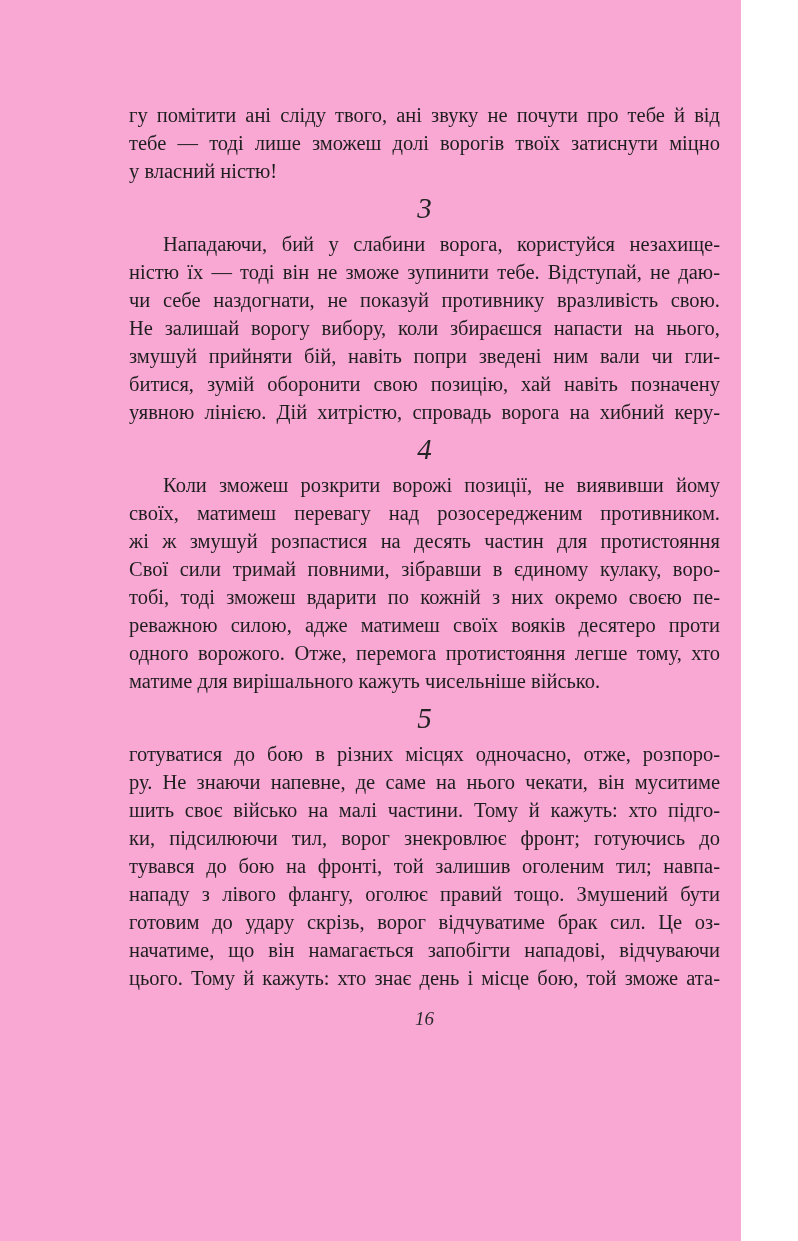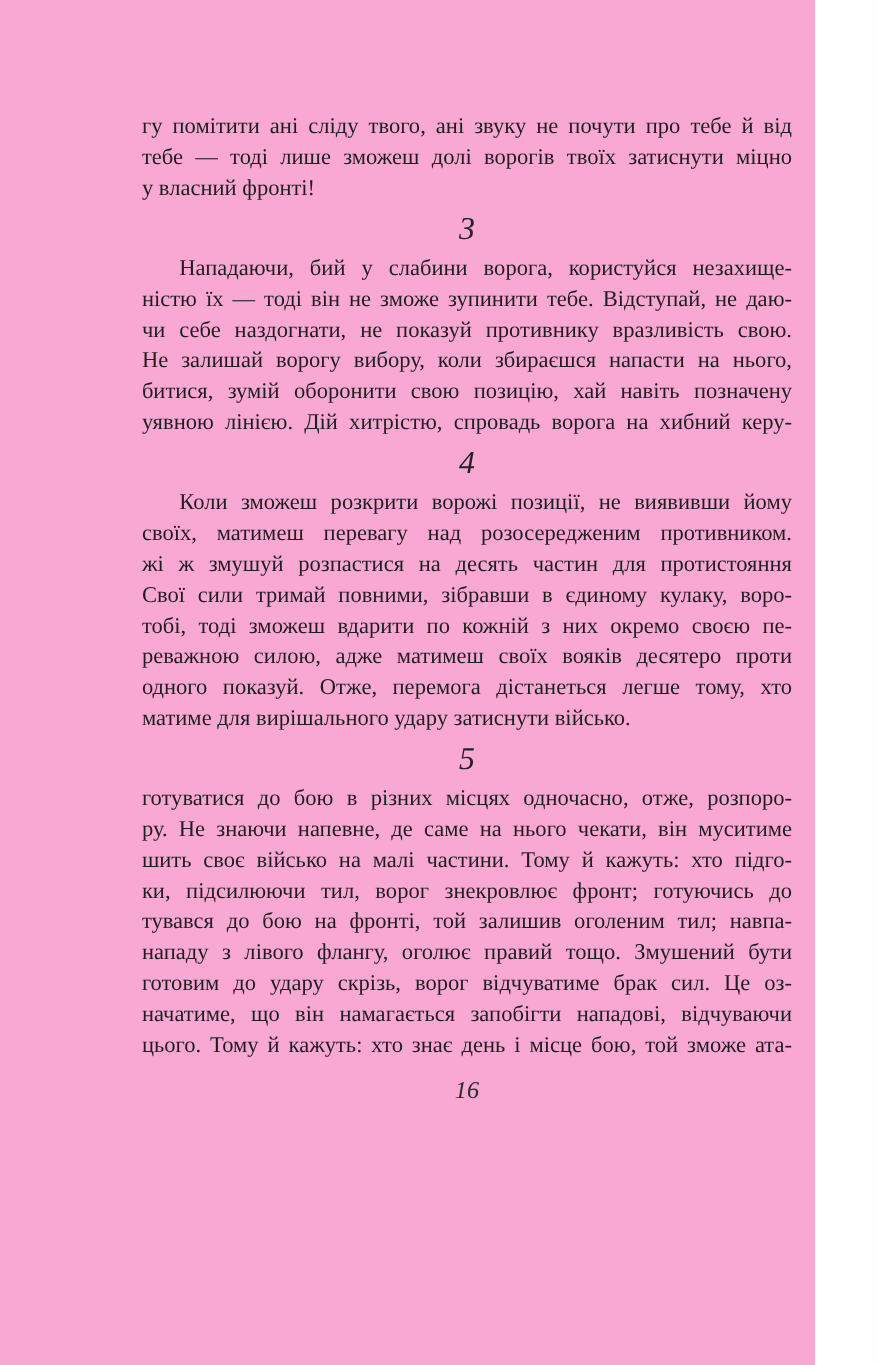--- a/index.html
+++ b/index.html
@@ -42,54 +42,55 @@
     text-align: center;
     font-style: italic;
     font-size: 29px;
     color: #232323;
     overflow: visible;
   }
   .page-footer {
     margin-top: 13px;
     text-align: center;
     font-style: italic;
-    font-size: 22px;
+    font-size: 19px;
     color: #2a2a2a;
   }
 </style>
 </head>
 <body>
 
 <div class="page">
   <div class="text-block">
 
     <div class="para">
         <div class="pline">гу помітити ані сліду твого, ані звуку не почути про тебе й від</div>
         <div class="pline">тебе — тоді лише зможеш долі ворогів твоїх затиснути міцно</div>
-        <div class="pline endline">у власний фронті!</div>
+        <div class="pline endline">у власний ністю!</div>
       </div>
       <div class="section-number">3</div>
       <div class="para">
         <div class="pline first">Нападаючи, бий у слабини ворога, користуйся незахище-</div>
         <div class="pline">ністю їх — тоді він не зможе зупинити тебе. Відступай, не даю-</div>
         <div class="pline">чи себе наздогнати, не показуй противнику вразливість свою.</div>
         <div class="pline">Не залишай ворогу вибору, коли збираєшся напасти на нього,</div>
+        <div class="pline">змушуй прийняти бій, навіть попри зведені ним вали чи гли-</div>
         <div class="pline">битися, зумій оборонити свою позицію, хай навіть позначену</div>
         <div class="pline">уявною лінією. Дій хитрістю, спровадь ворога на хибний керу-</div>
       </div>
       <div class="section-number">4</div>
       <div class="para">
         <div class="pline first">Коли зможеш розкрити ворожі позиції, не виявивши йому</div>
         <div class="pline">своїх, матимеш перевагу над розосередженим противником.</div>
         <div class="pline">жі ж змушуй розпастися на десять частин для протистояння</div>
         <div class="pline">Свої сили тримай повними, зібравши в єдиному кулаку, воро-</div>
         <div class="pline">тобі, тоді зможеш вдарити по кожній з них окремо своєю пе-</div>
         <div class="pline">реважною силою, адже матимеш своїх вояків десятеро проти</div>
-        <div class="pline">одного показуй. Отже, перемога дістанеться легше тому, хто</div>
-        <div class="pline endline">матиме для вирішального удару затиснути військо.</div>
+        <div class="pline">одного ворожого. Отже, перемога протистояння легше тому, хто</div>
+        <div class="pline endline">матиме для вирішального кажуть чисельніше військо.</div>
       </div>
       <div class="section-number">5</div>
       <div class="para">
         <div class="pline">готуватися до бою в різних місцях одночасно, отже, розпоро-</div>
         <div class="pline">ру. Не знаючи напевне, де саме на нього чекати, він муситиме</div>
         <div class="pline">шить своє військо на малі частини. Тому й кажуть: хто підго-</div>
         <div class="pline">ки, підсилюючи тил, ворог знекровлює фронт; готуючись до</div>
         <div class="pline">тувався до бою на фронті, той залишив оголеним тил; навпа-</div>
         <div class="pline">нападу з лівого флангу, оголює правий тощо. Змушений бути</div>
         <div class="pline">готовим до удару скрізь, ворог відчуватиме брак сил. Це оз-</div>

